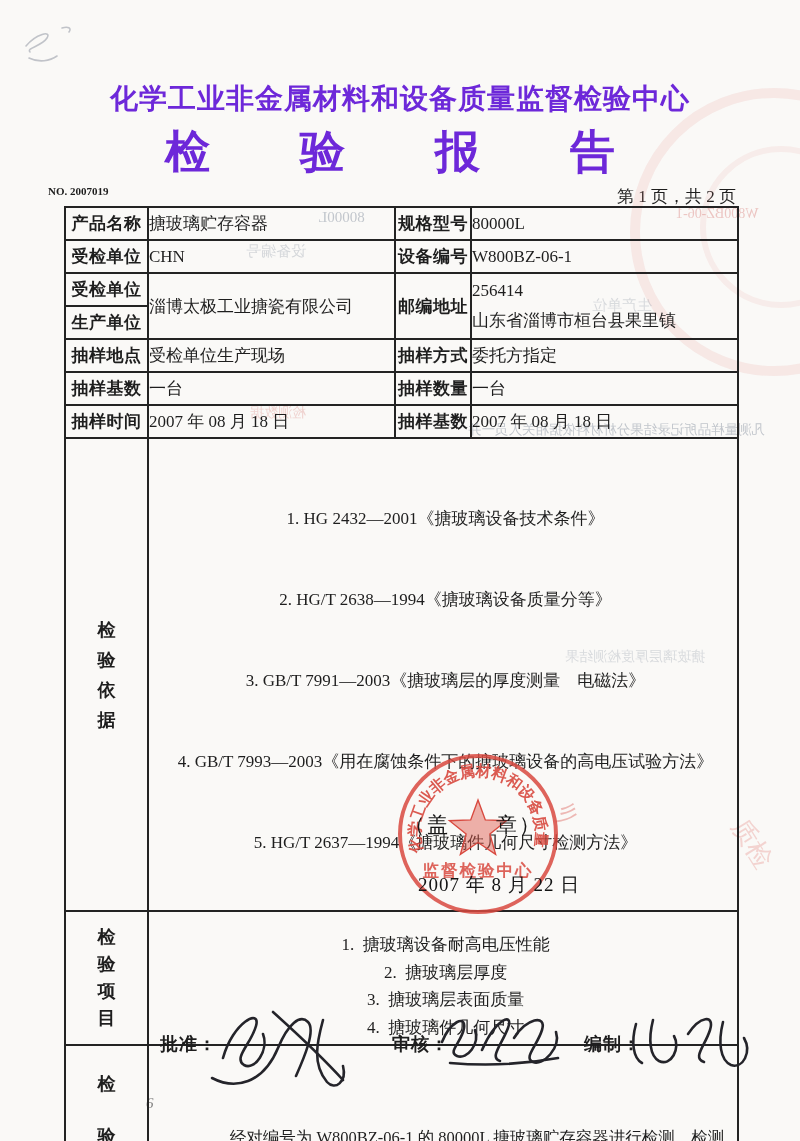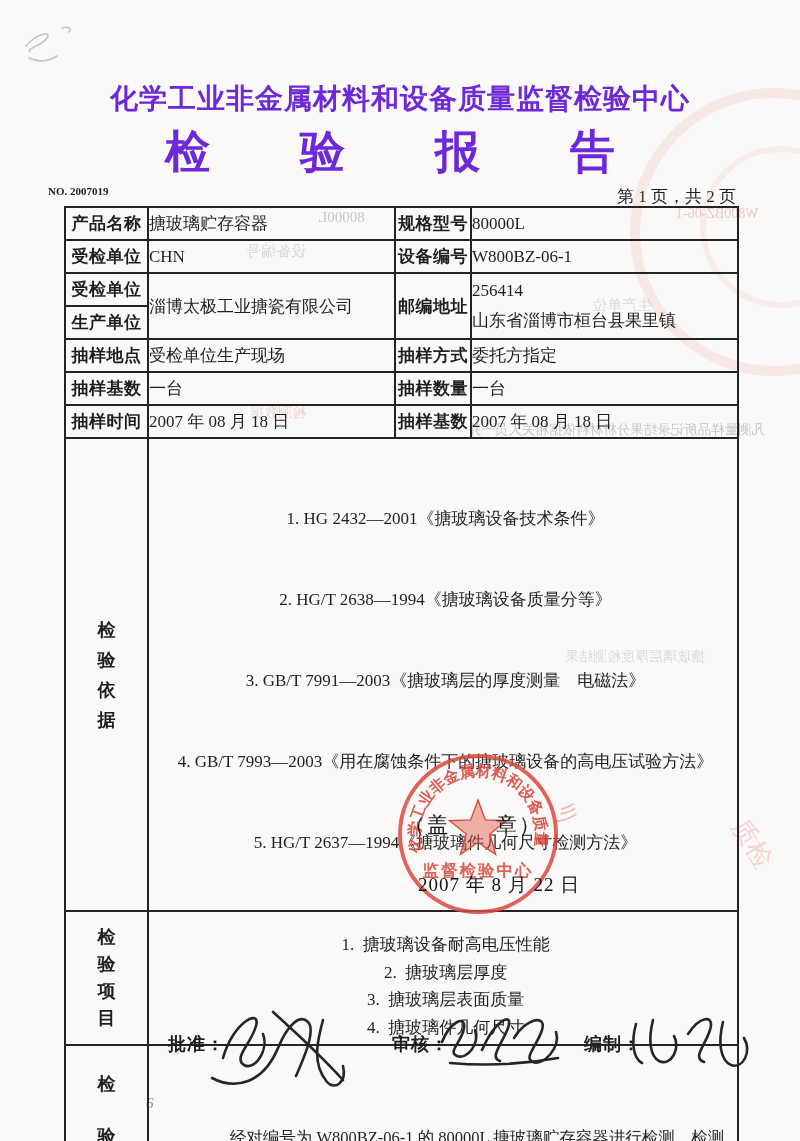--- a/index.html
+++ b/index.html
@@ -46,21 +46,21 @@
   .concl-text{padding:8px 6px 0 10px;line-height:28px;font-size:16.5px;
               text-indent:64px;white-space:pre-wrap;}
   
   .stamp-svg{position:absolute;top:750px;left:394px;z-index:3;filter:blur(0.3px);}
   .seal-note{position:absolute;top:811px;left:404px;z-index:4;font-size:21px;
              letter-spacing:2px;white-space:pre;color:#141414;}
   .seal-date{position:absolute;top:872px;left:418px;z-index:4;font-size:19px;
              letter-spacing:1px;white-space:pre;color:#141414;}
   
   .sig-label{position:absolute;z-index:2;font-size:18px;font-weight:600;letter-spacing:1px;}
-  .lab-approve{top:1032px;left:168px;}
+  .lab-approve{top:1032px;left:160px;}
   .lab-review{top:1032px;left:392px;}
   .lab-prepare{top:1032px;left:584px;}
   .sig{position:absolute;z-index:2;}
   .sig path{fill:none;stroke:#24242a;stroke-width:2.6;stroke-linecap:round;stroke-linejoin:round;}
   .sig-approve{top:1000px;left:205px;}
   .sig-review{top:1008px;left:430px;}
   .sig-prepare{top:1008px;left:626px;}
   
   .ghost{position:absolute;z-index:1;transform:scaleX(-1);
          color:rgba(148,156,170,0.55);font-size:15px;white-space:nowrap;}

